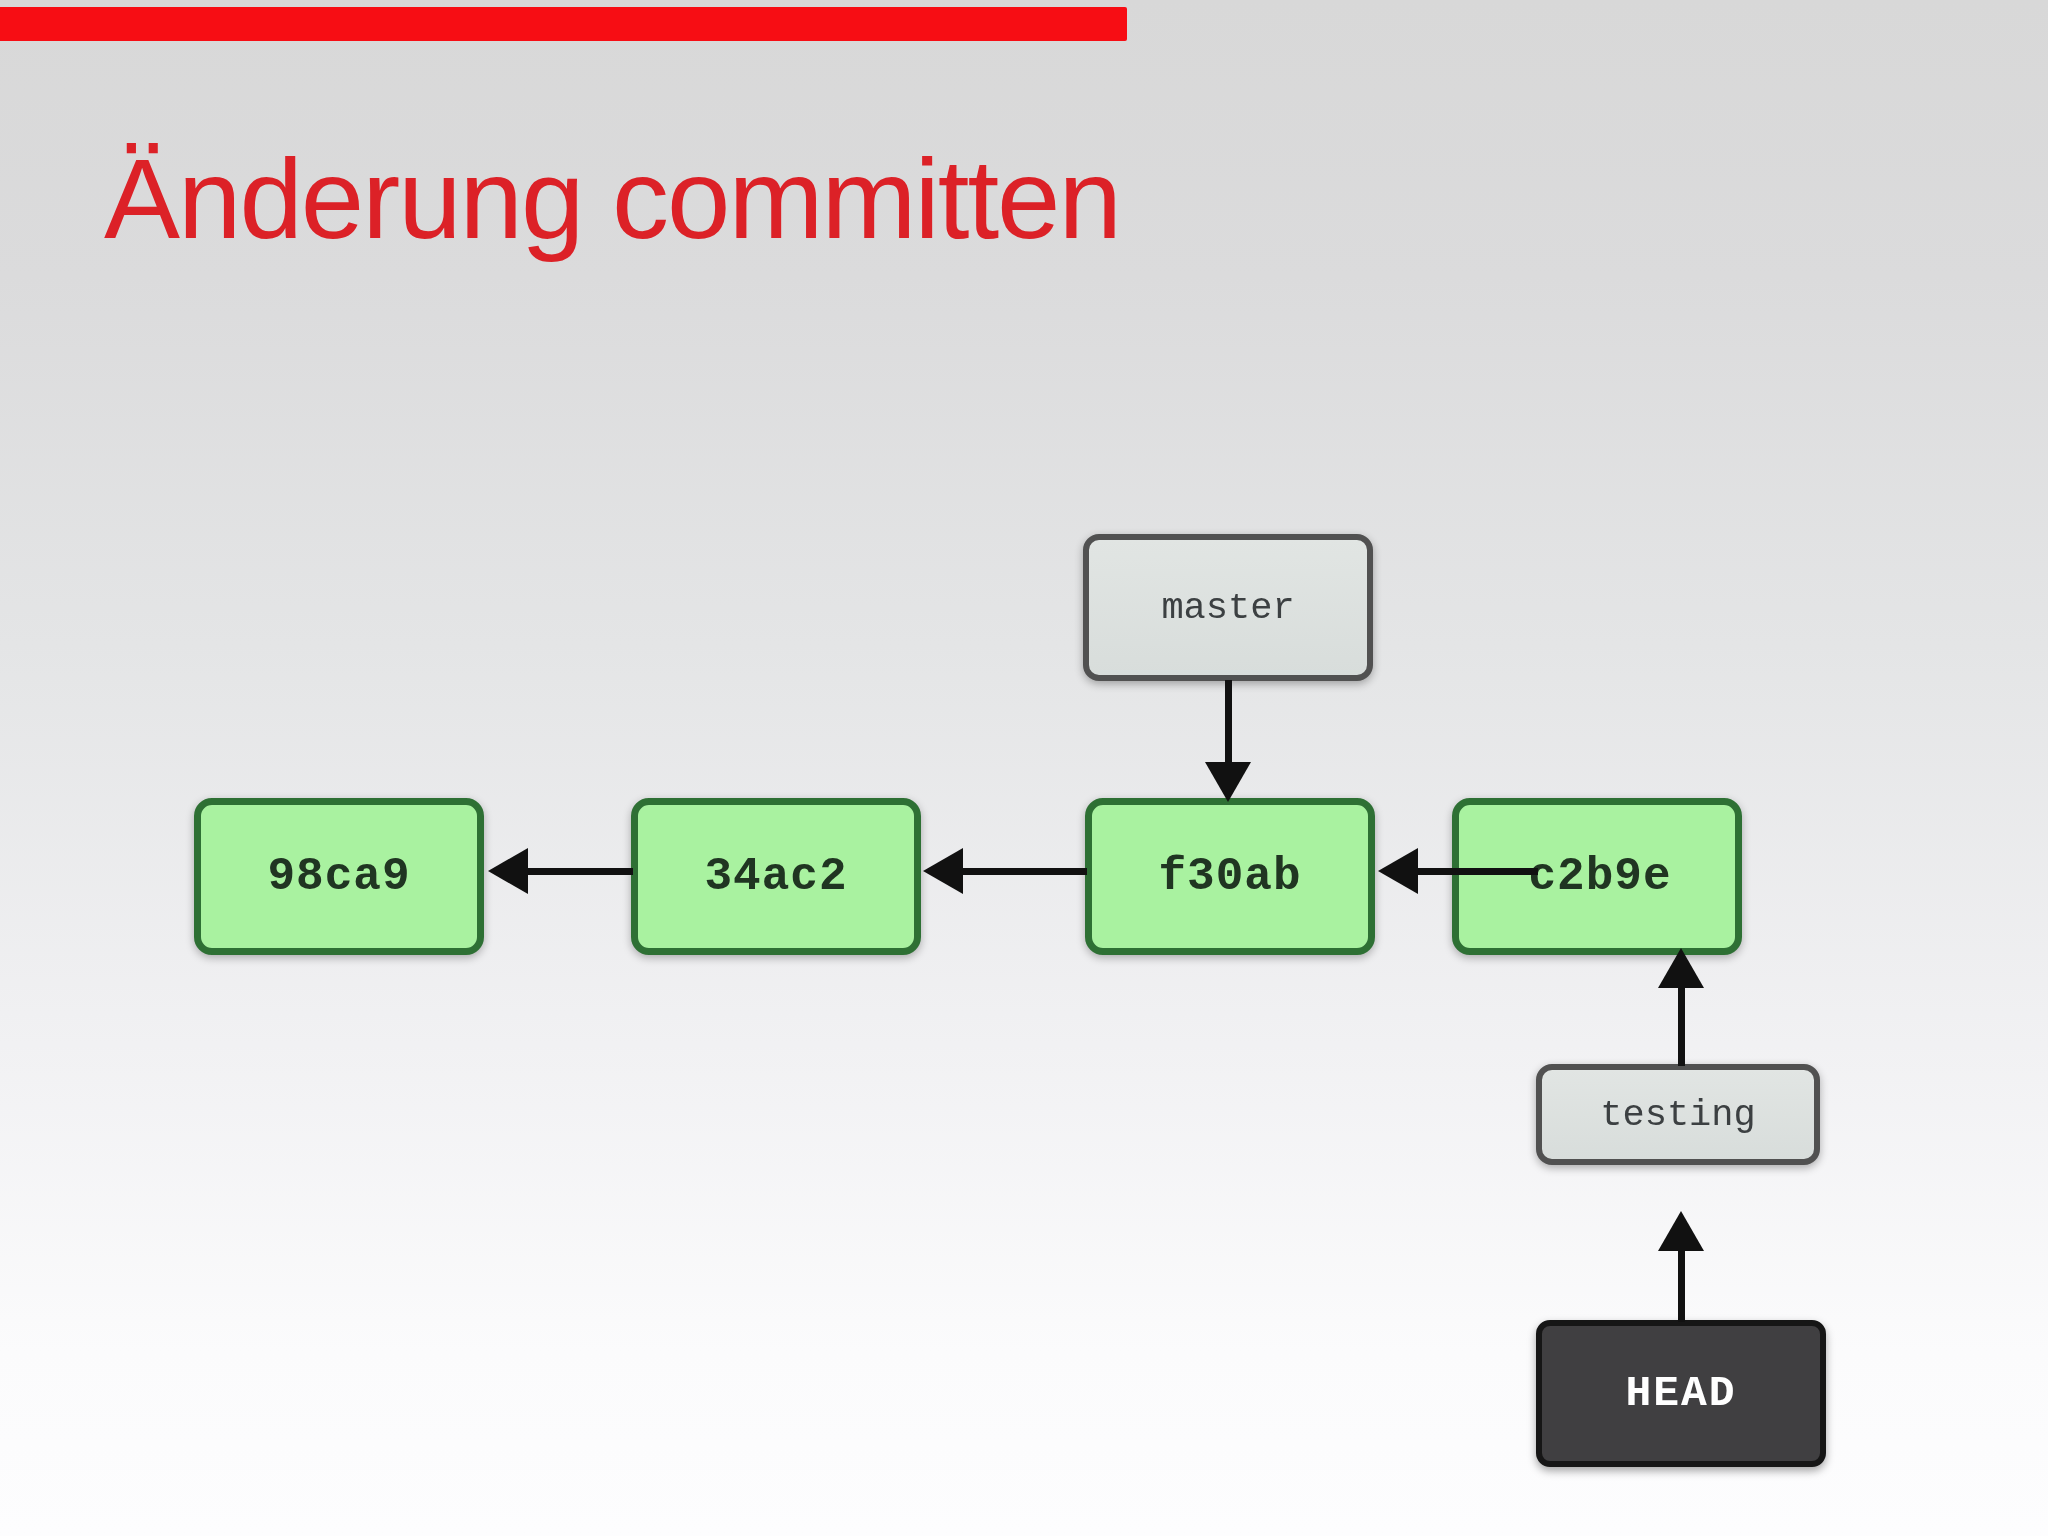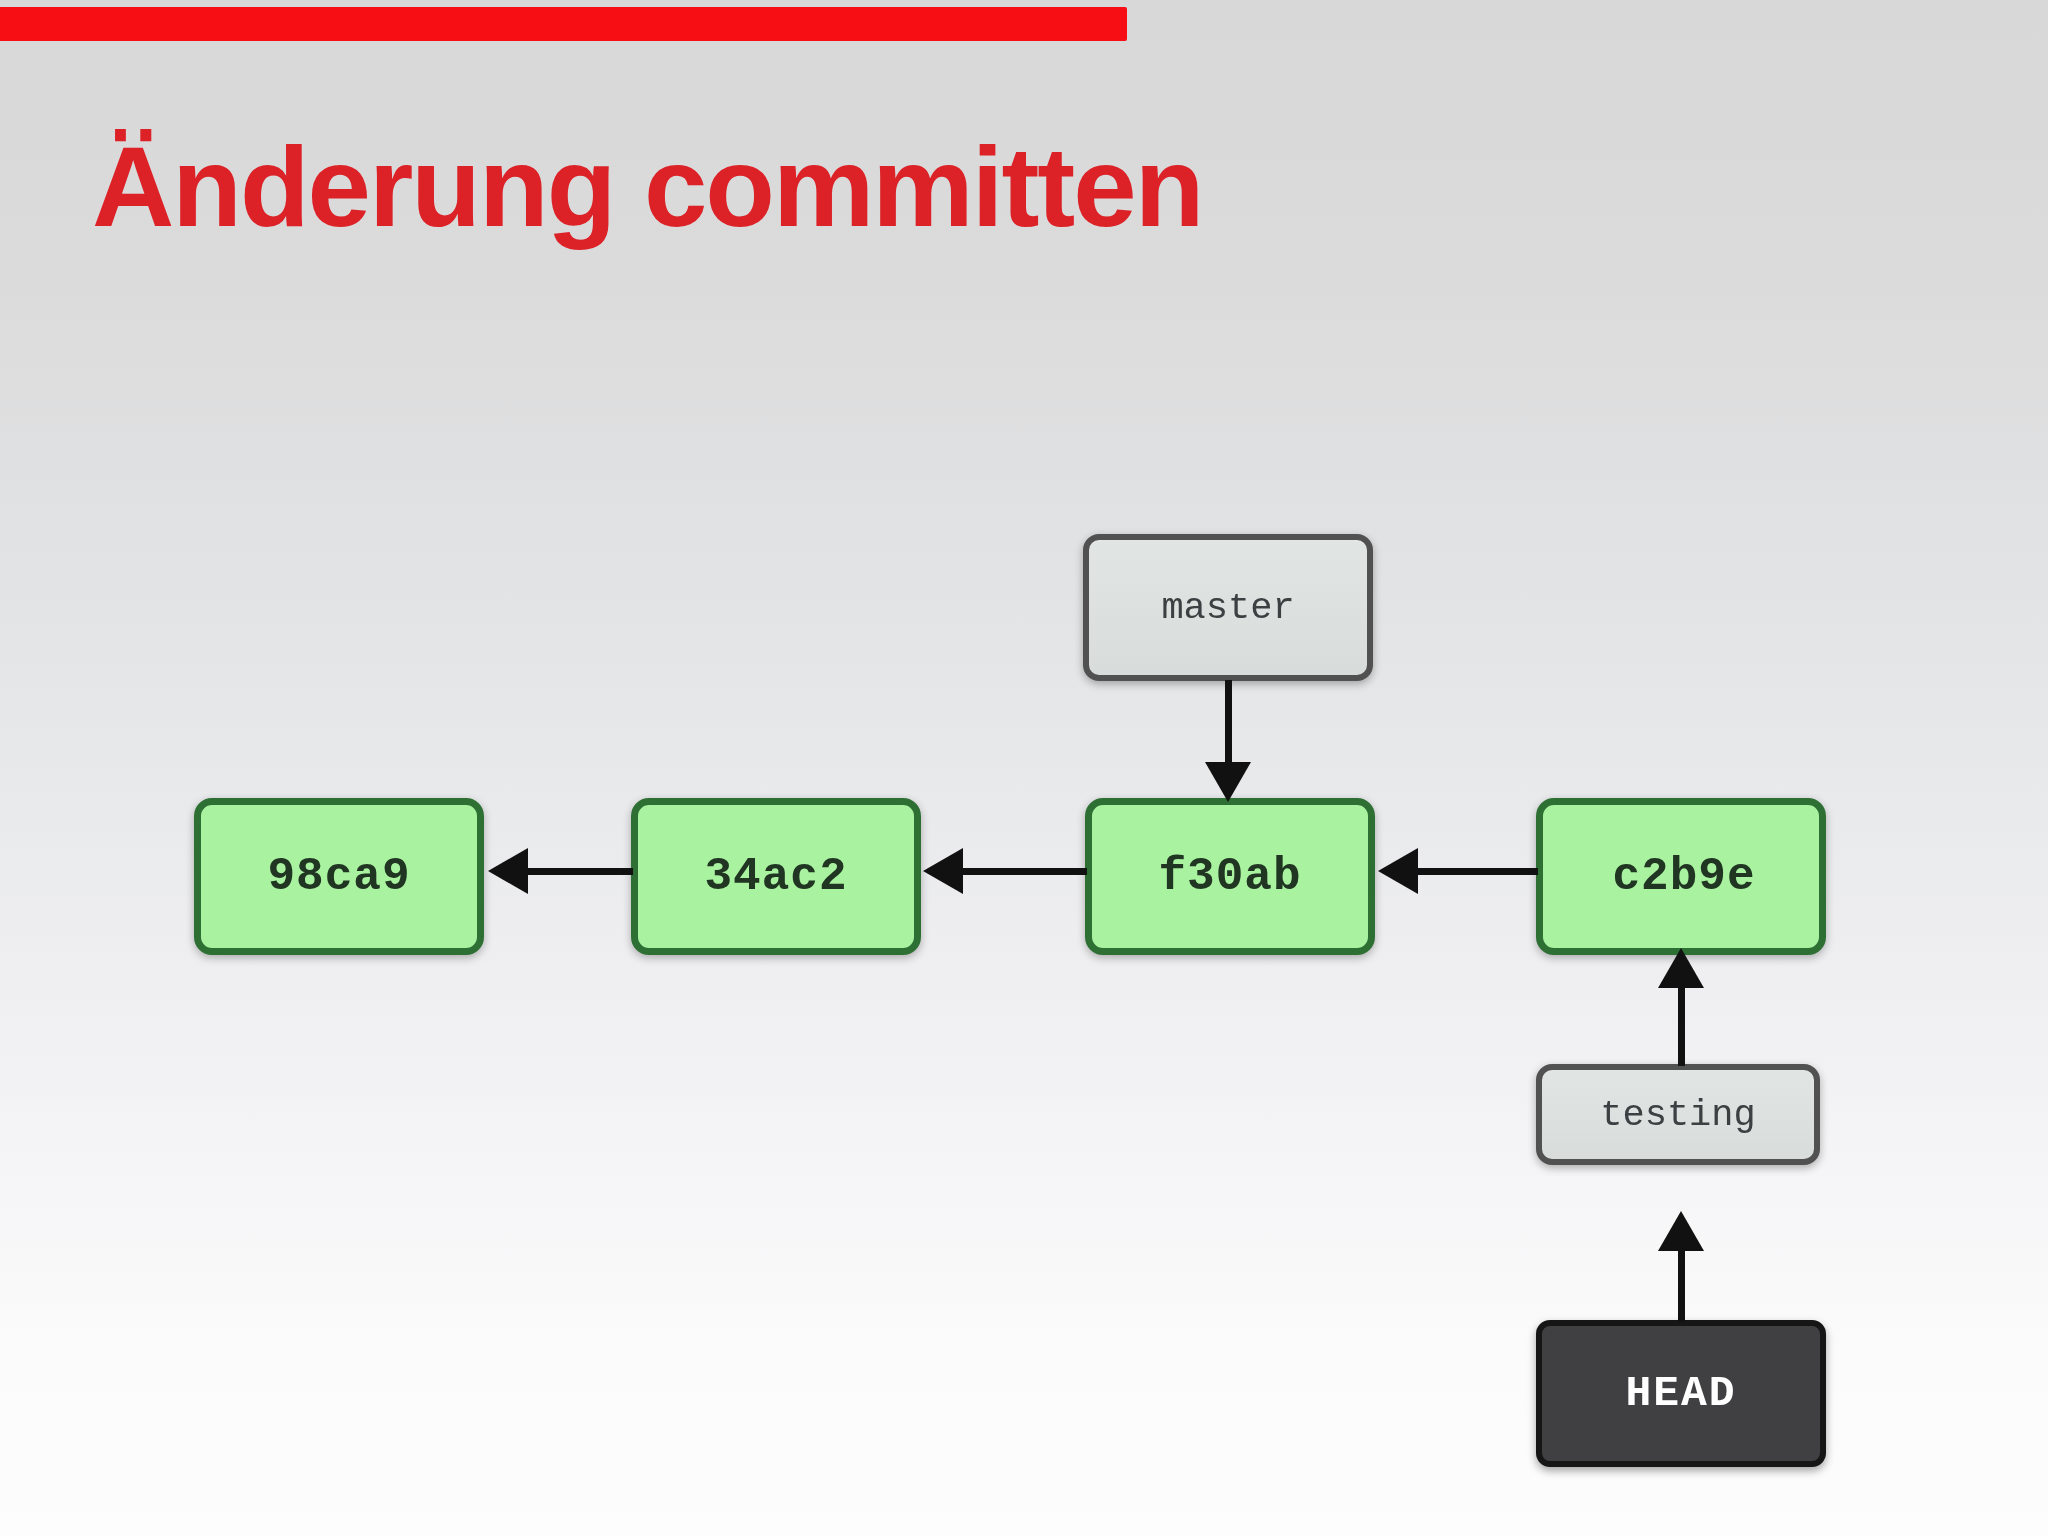--- a/index.html
+++ b/index.html
@@ -10,22 +10,22 @@
     background:linear-gradient(180deg,#d8d8d8 0%,#dbdbdc 18%,#e4e5e6 42%,#f1f1f3 68%,#fbfbfc 88%,#fdfdfe 100%);
   }
 
   
   .progress{
     position:absolute;left:0;top:7px;width:1127px;height:34px;
     background:#f70d14;border-radius:0 2px 2px 0;
   }
 
   .title{
-    position:absolute;left:92px;top:130px;margin:0;
-    font-size:114px;line-height:1;font-weight:700;letter-spacing:-2px;
+    position:absolute;left:92px;top:130px;margin:12px;
+    font-size:114px;line-height:1;font-weight:400;letter-spacing:-2px;
     color:#dc2127;white-space:nowrap;
   }
 
   .command{
     position:absolute;left:88px;top:365px;
     font-family:"Liberation Mono","DejaVu Sans Mono",monospace;
     font-size:76px;line-height:1;color:#151515;white-space:pre;
   }
 
   
@@ -36,21 +36,21 @@
   .commit{
     width:290px;height:157px;top:798px;
     background:#a9f2a0;border:7px solid #2e7034;border-radius:18px;
     box-shadow:0 3px 8px rgba(0,0,0,0.28);
     font-family:"Liberation Mono","DejaVu Sans Mono",monospace;
     font-weight:bold;font-size:46px;color:#203522;letter-spacing:1px;
   }
   #box-98ca9{left:194px;}
   #box-34ac2{left:631px;}
   #box-f30ab{left:1085px;}
-  #box-c2b9e{left:1536px;padding-left:6px;}
+  #box-c2b9e{left:1452px;padding-left:6px;}
 
   .branch{
     background:linear-gradient(180deg,#e1e5e3 0%,#d8ddDB 100%);
     background-color:#dce1df;
     border:6px solid #515151;border-radius:16px;
     box-shadow:0 3px 8px rgba(0,0,0,0.30);
     font-size:37px;color:#3c4042;
   }
   #box-master{left:1083px;top:534px;width:290px;height:147px;}
   #box-testing{left:1536px;top:1064px;width:284px;height:101px;}

